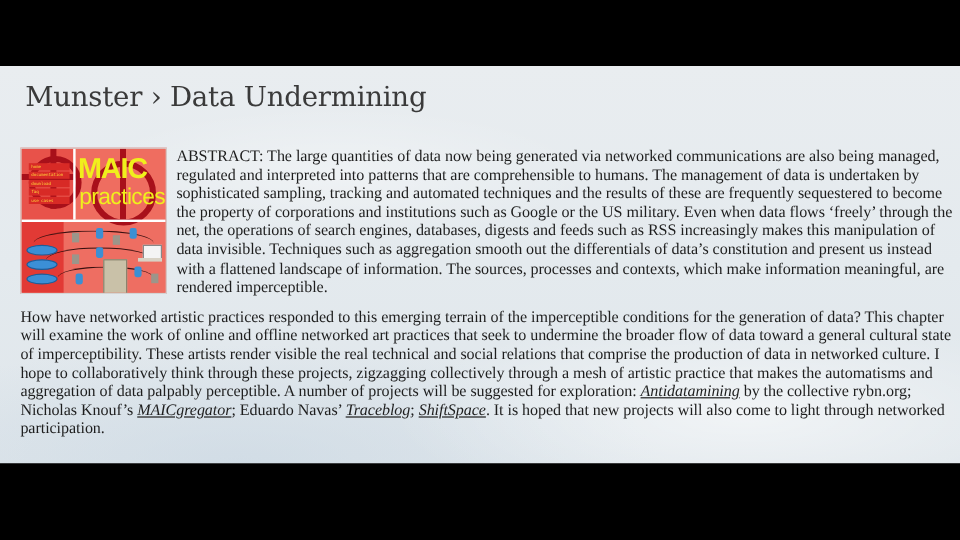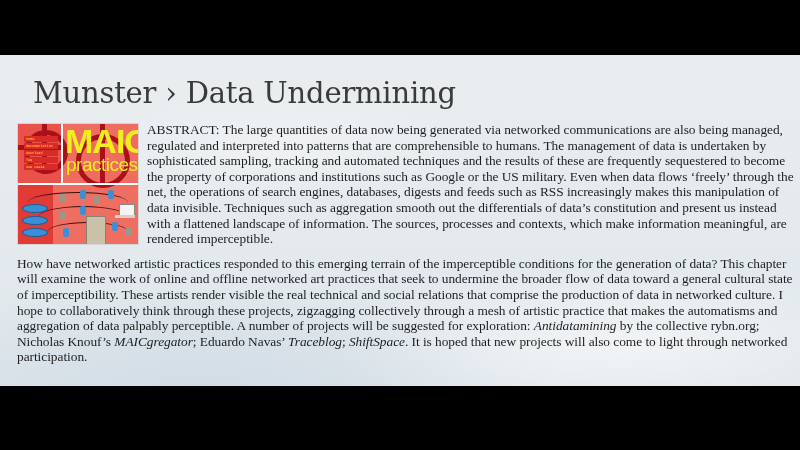--- a/index.html
+++ b/index.html
@@ -11,23 +11,23 @@
     .slide {
       position: absolute; left: 0; top: 55px; width: 800px; height: 331px;
       background:
         radial-gradient(ellipse 420px 120px at 620px 290px, rgba(255,255,255,0.55), rgba(255,255,255,0) 70%),
         radial-gradient(ellipse 300px 80px at 280px 90px, rgba(255,255,255,0.35), rgba(255,255,255,0) 70%),
         radial-gradient(ellipse 500px 140px at 200px 330px, rgba(200,214,226,0.6), rgba(200,214,226,0) 70%),
         linear-gradient(180deg, #e9edf0 0%, #e4eaee 50%, #dfe6eb 100%);
       overflow: hidden;
     }
     .title {
-      position: absolute; left: 17px; top: 8px; margin: 16px;
+      position: absolute; left: 17px; top: 8px; margin: 4px;
       font-family: "DejaVu Serif", serif; font-weight: normal;
-      font-size: 29px; line-height: 28px; color: #3a3a3a; letter-spacing: -0.2px;
+      font-size: 23px; line-height: 28px; color: #3a3a3a; letter-spacing: -0.2px;
       white-space: nowrap;
     }
     .subtitle {
       position: absolute; left: 17px; top: 35px; margin: 0;
       font-family: "DejaVu Serif", serif; font-weight: normal;
       font-size: 15.5px; line-height: 20px; color: #2e2e2e;
       white-space: nowrap;
     }
     .body-text {
       position: absolute; left: 17px; top: 67px; width: 780px;
@@ -44,32 +44,32 @@
     .thumb .q2 { left: 45px; top: 0; width: 75px; height: 59px; background:#ef6d60; }
     .thumb .q3 { left: 0; top: 61px; width: 120px; height: 59px; background:#ee6e62; }
     .thumb .q3l { left: 0; top: 61px; width: 35px; height: 59px; background:#e23a35; }
     .thumb .sep-v { position:absolute; left:43px; top:0; width:2px; height:59px; background:#fff; }
     .thumb .sep-h { position:absolute; left:0; top:59px; width:120px; height:2px; background:#fff; }
     .thumb .ring { position:absolute; border:5px solid #a8101a; border-radius:50%; }
     .thumb .cross-v { position:absolute; width:5px; background:#a8101a; }
     .thumb .cross-h { position:absolute; height:5px; background:#a8101a; }
     .thumb .menu { position:absolute; left:6px; top:12px; font-family:"DejaVu Sans Mono", monospace; font-size:3.5px; line-height:6px; color:#ffd33a; }
     .thumb .menu div { background:#d82a26; margin-bottom:1px; padding:0 2px; width:30px; }
-    .thumb .maic { position:absolute; left:47px; top:2px; font-family:"Liberation Sans", sans-serif; font-size:34px; font-weight:bold; color:#f0ef1c; line-height:30px; letter-spacing:-1px; }
+    .thumb .maic { position:absolute; left:47px; top:2px; font-family:"Liberation Sans", sans-serif; font-size:24px; font-weight:bold; color:#f0ef1c; line-height:30px; letter-spacing:-1px; }
     .thumb .greg { position:absolute; left:48px; top:31px; font-family:"Liberation Sans", sans-serif; font-size:19px; color:#f0ef1c; line-height:20px; letter-spacing:-0.5px; }
     .thumb .db { position:absolute; width:24px; height:7px; background:#3b8fd6; border-radius:50%; border:1px solid #1d5d98; }
     .thumb .can { position:absolute; width:6px; height:9px; background:#3c8fd3; border-radius:2px; }
     .thumb .pc { position:absolute; width:6px; height:8px; background:#9c958a; }
     .thumb .server { position:absolute; left:68px; top:92px; width:18px; height:28px; background:#c9c1a8; border:1px solid #8b826d; }
     .thumb .laptop { position:absolute; left:101px; top:80px; width:14px; height:10px; background:#f4f4f4; border:1px solid #888; }
     .thumb .laptop-base { position:absolute; left:97px; top:91px; width:20px; height:3px; background:#d8d2c5; }
     .thumb .wire { position:absolute; border-top:1px solid #3a1010; border-radius:50%; }
     .para { margin: 0 0 9px 0; }
     .para b { font-weight: normal; }
-    .para i { font-style: italic; }
+    .para i { font-style: italic; text-decoration: underline; }
   </style>
 </head>
 <body>
 
 <div class="slide">
   <h1 class="title">Munster › Data Undermining</h1>
 
   <div class="body-text">
     <div class="thumb">
       <div class="q q2"></div>

